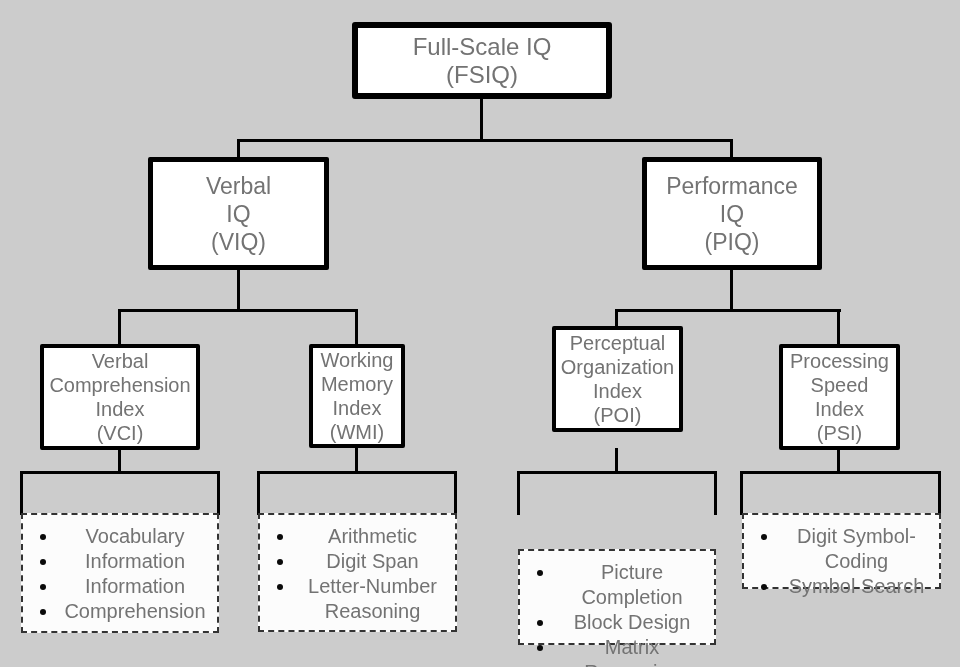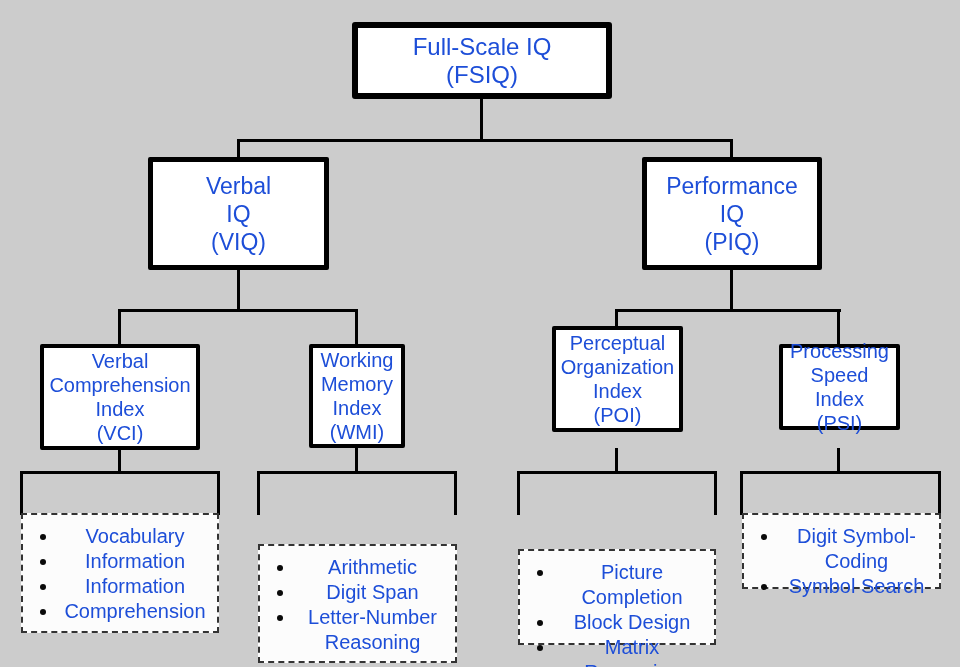--- a/index.html
+++ b/index.html
@@ -1,40 +1,40 @@
 <!DOCTYPE html>
 <html style="--background: #cccccc; --line: #000000; --node-fill: #ffffff; --subtest-fill: #fcfcfc; --dashed-border: #333333;"><head>
 <meta charset="utf-8">
 <style>
   html,body{margin:0;padding:0;}
   #canvas{
     position:relative;
     width:960px;height:667px;
     background:var(--background,#cccccc);
     font-family:"Liberation Sans","DejaVu Sans",sans-serif;
-    color:#1d4ed8;
+    color:#737373;
     overflow:hidden;
   }
   .node{
     position:absolute;
     box-sizing:border-box;
     background:var(--node-fill,#ffffff);
     border:4px solid var(--line,#000000);
     border-radius:2px;
     display:flex;align-items:center;justify-content:center;
     text-align:center;
   }
   .node .label{white-space:pre-line;}
   #node-fsiq{left:352px;top:22px;width:260px;height:77px;border-width:6px;border-radius:3px;font-size:24px;line-height:28px;}
   #node-viq {left:148px;top:157px;width:181px;height:113px;border-width:5px;font-size:23px;line-height:28px;}
   #node-piq {left:642px;top:157px;width:180px;height:113px;border-width:5px;font-size:23px;line-height:28px;text-align:center;}
   #node-vci {left:40px; top:344px;width:160px;height:106px;font-size:20px;line-height:24px;}
   #node-wmi {left:309px;top:344px;width:96px; height:104px;font-size:20px;line-height:24px;}
   #node-poi {left:552px;top:326px;width:131px;height:106px;font-size:20px;line-height:24px;}
-  #node-psi {left:779px;top:344px;width:121px;height:86px;font-size:20px;line-height:24px;}
+  #node-psi {left:779px;top:344px;width:121px;height:106px;font-size:20px;line-height:24px;}
 
   .line{position:absolute;background:var(--line,#000000);}
   
   #c-fsiq-stem{left:480px;top:97px;width:3px;height:44px;}
   #c-l1-h     {left:237px;top:139px;width:496px;height:3px;}
   #c-viq-drop {left:237px;top:140px;width:3px;height:18px;}
   #c-piq-drop {left:730px;top:140px;width:3px;height:18px;}
   
   #c-viq-stem {left:237px;top:268px;width:3px;height:43px;}
   #c-l2l-h    {left:118px;top:309px;width:240px;height:3px;}
@@ -61,21 +61,21 @@
   #bracket-poi{left:517px;top:471px;width:200px;height:44px;}
   #bracket-psi{left:740px;top:471px;width:201px;height:44px;}
 
   .subtests{
     position:absolute;box-sizing:border-box;
     background:var(--subtest-fill,#fcfcfc);
     border:2px dashed var(--dashed-border,#333333);
     text-align:center;
   }
   #subtests-vci{left:21px; top:513px;width:198px;height:120px;}
-  #subtests-wmi{left:258px;top:513px;width:199px;height:119px;margin-top:31px;}
+  #subtests-wmi{left:258px;top:513px;width:199px;height:119px;}
   #subtests-poi{left:518px;top:513px;width:198px;height:96px;margin-top:36px;}
   #subtests-psi{left:742px;top:513px;width:199px;height:76px;}
   .subtests ul{
     margin:9px 0 0 0;
     padding:0 6px 0 36px;
     font-size:20px;line-height:25px;
     list-style:disc outside;
   }
   .subtests li::marker{color:#0a0a0a;}
 </style>

